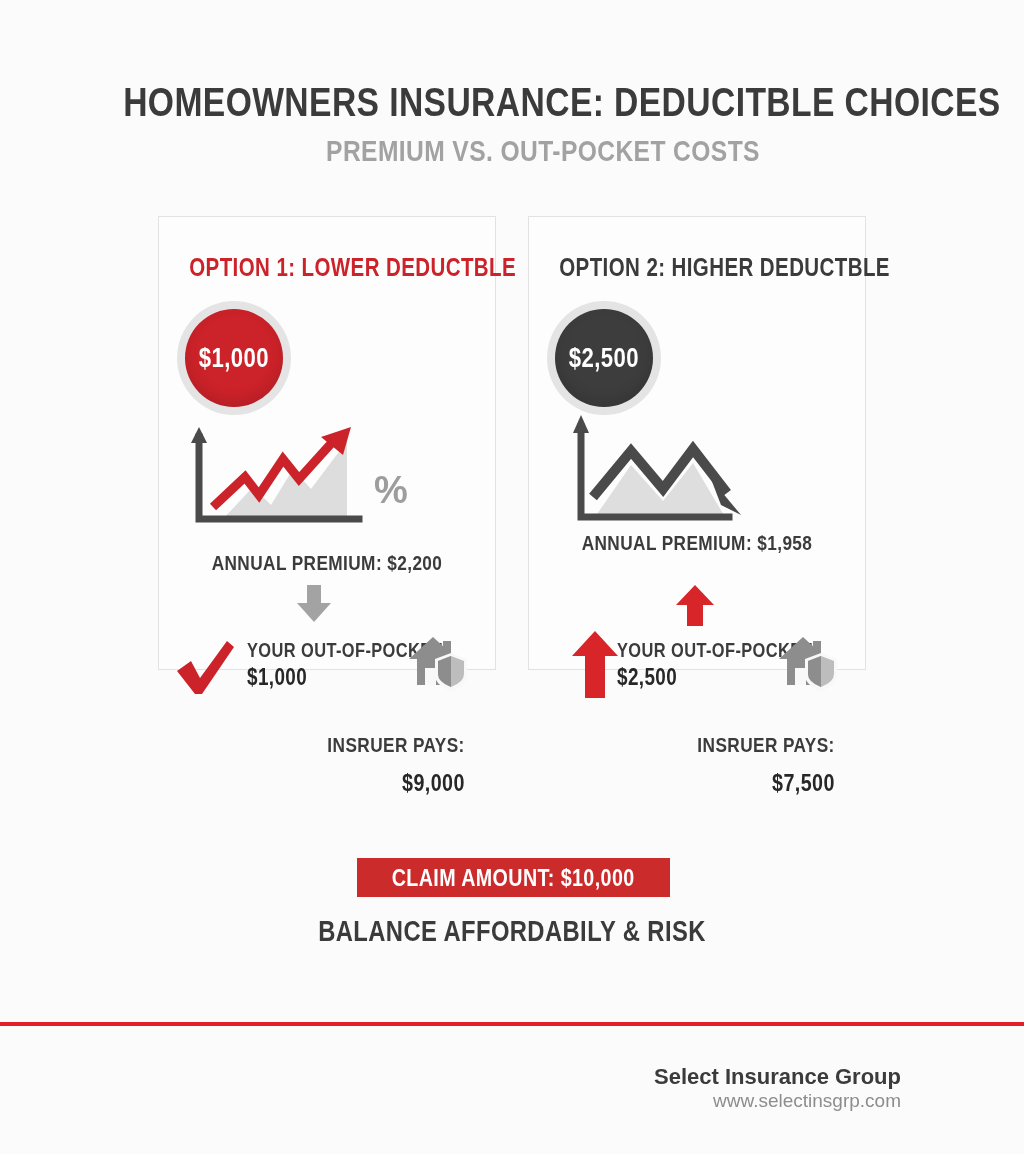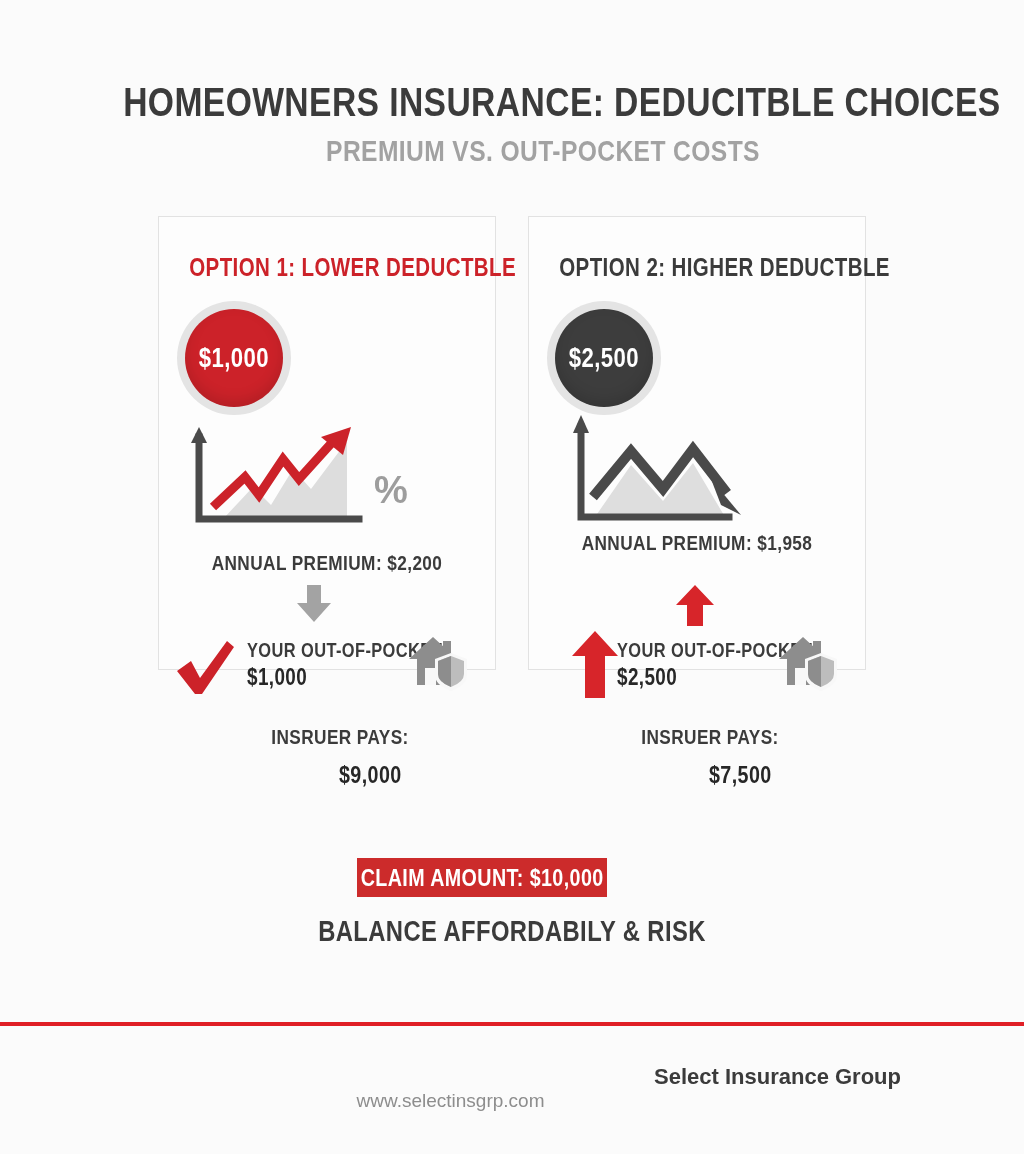--- a/index.html
+++ b/index.html
@@ -149,38 +149,38 @@
   #oop-left  { top: 422px; left: 88px; }
   #oop-right { top: 422px; left: 88px; }
   .oop-label { font-size: 20px; color: #3b3b3b; display: block; }
   .oop-value { font-size: 23px; color: #272727; display: block; margin-top: 2px; }
 
   #check-left { position: absolute; top: 424px; left: 16px; }
 
   .house-icon { position: absolute; top: 418px; left: 248px; }
 
   
-  .insurer-block { position: absolute; width: 100%; left: 13px; text-align: center; }
+  .insurer-block { position: absolute; width: 100%; left: 0; text-align: right; margin-top: 8px; }
   #insurer-left  { top: 508px; }
   #insurer-right { top: 508px; }
   .insurer-label { font-size: 21px; color: #3b3b3b; display: block; }
   .insurer-value {
     font-size: 24px;
     color: #272727;
     display: block;
     margin-top: 12px;
     padding-left: 74px;
   }
 
   
   #claim-banner {
     position: absolute;
     top: 858px;
     left: 357px;
-    width: 250px;
+    width: 313px;
     height: 39px;
     background: #cc2b2b;
     display: flex;
     align-items: center;
     justify-content: center;
   }
   #claim-text {
     color: #ffffff;
     font-size: 24px;
   }
@@ -213,21 +213,21 @@
     box-sizing: border-box;
     font-size: 22px;
     font-weight: bold;
     color: #3b3b3b;
   }
   #footer-url {
     position: absolute;
     top: 1090px;
     left: 0;
     width: 1024px;
-    text-align: center;
+    text-align: right;
     padding-right: 123px;
     box-sizing: border-box;
     font-size: 19px;
     color: #8d8d8d;
   }
 </style>
 </head>
 <body>
 
 <div id="header">

